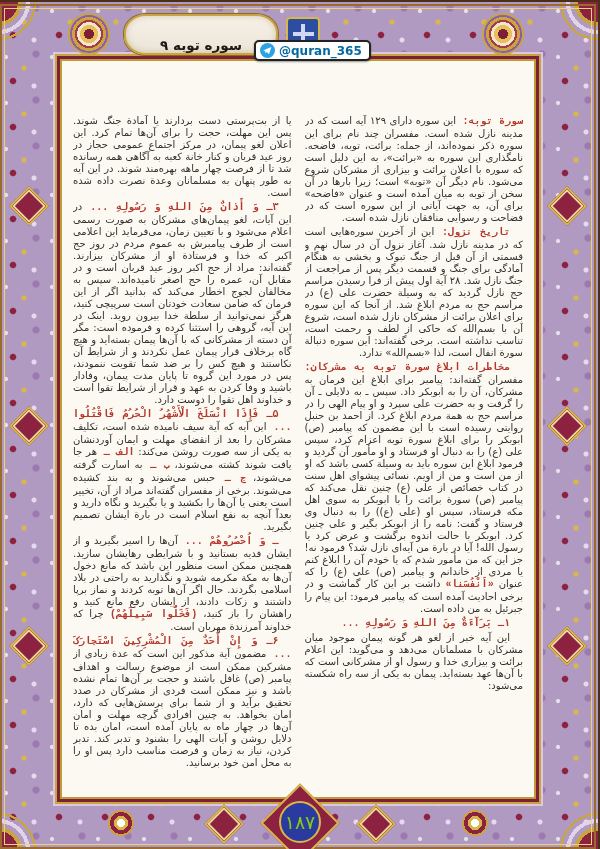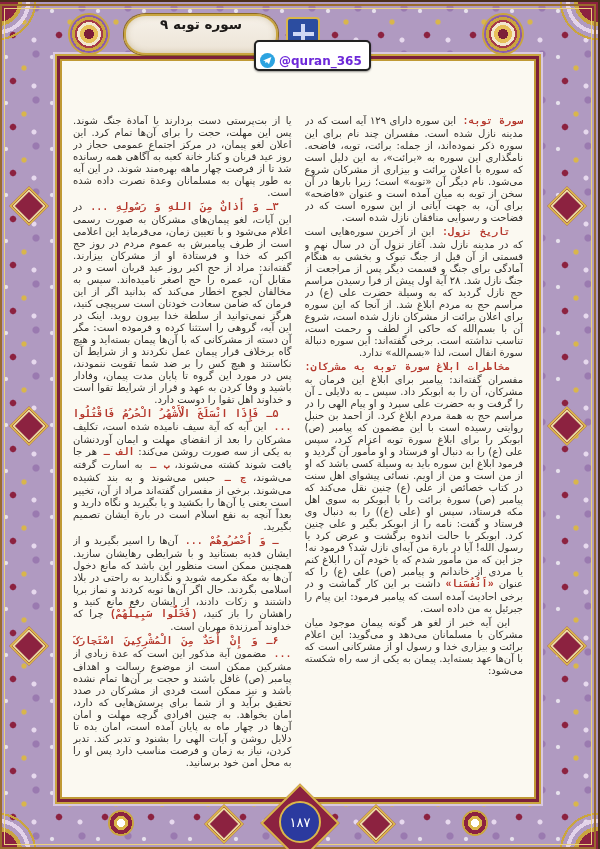--- a/index.html
+++ b/index.html
@@ -32,21 +32,21 @@
   .para{margin:0 0 2px 0;}
   .para.indent{text-indent:13px;}
   .red{color:#b5372c;font-weight:bold;font-family:Liberation Mono, monospace;}
 
   
   .cartouche{
     position:absolute;top:12px;height:37px;z-index:4;
     background:linear-gradient(#f6f1e9,#ece4d6);
     border:2px solid #c9a53f;border-radius:22px/19px;
     box-shadow:0 0 0 1px #8c6a22, inset 0 0 6px rgba(150,120,60,.35);
-    display:flex;align-items:flex-start;justify-content:center;
+    display:flex;align-items:flex-end;justify-content:center;
     color:#1d1a18;font-weight:bold;font-size:13.5px;
   }
   .cartouche-surah{left:126px;width:150px;}
   .cartouche-juz{left:350px;width:130px;}
 
   
   .rosette{
     position:absolute;width:38px;height:38px;border-radius:50%;z-index:4;
     background:radial-gradient(circle,#7c1e38 0 5px,#e7c05a 5px 9px,#f2e7ce 9px 12px,#a63a4a 12px 14px,#caa53e 14px 17px,#8c5ca8 17px 19px);
     box-shadow:0 0 0 2px #caa53e;
@@ -77,30 +77,30 @@
     background:radial-gradient(circle,#fff 0 4px,#d9b64a 4px 7px,#8c2240 7px 11px,#caa53e 11px 13px);
   }
 
   
   .pnum-diamond{
     position:absolute;left:274px;top:793px;width:52px;height:52px;transform:rotate(45deg);
     background:#8c2240;border:2px solid #d9b64a;z-index:6;
   }
   .page-num{
     position:absolute;left:281px;top:799px;width:38px;height:38px;border-radius:50%;z-index:7;
-    background:#2b3a9f;border:2px solid #d9b64a;color:#ffffff;
-    display:flex;align-items:center;justify-content:center;font-size:13px;letter-spacing:1px;
+    background:#2b3a9f;border:2px solid #d9b64a;color:#84cc16;
+    display:flex;align-items:center;justify-content:center;font-size:19px;letter-spacing:1px;
   }
 
   
   .telegram-badge{
     position:absolute;left:256px;top:38px;z-index:8;
     background:#fff;border:2px solid #222;border-radius:5px;
-    display:flex;align-items:center;gap:4px;padding:11px 7px 1px 4px;
-    font-size:12px;font-weight:bold;color:#6d28d9;direction:ltr;
+    display:flex;align-items:center;gap:4px;padding:1px 7px 1px 4px;
+    font-size:12px;font-weight:bold;color:#0369a1;direction:ltr;
     box-shadow:0 1px 2px rgba(0,0,0,.4);
   }
   .tg-icon{width:15px;height:15px;display:inline-block;}
 </style>
 </head>
 <body>
 
 <div class="page">
 
   <div class="corner tl"></div>
@@ -137,20 +137,21 @@
     </span>
     <span>@quran_365</span>
   </div>
 
   <div class="inner-frame">
     <div class="columns">
       <div class="col" id="col-right">
           <p class="para"><span class="red">سورة توبه: </span><span>این سوره دارای ۱۲۹ آیه است که در مدینه نازل شده است. مفسران چند نام برای این سوره ذکر نموده‌اند، از جمله: برائت، توبه، فاضحه. نامگذاری این سوره به «برائت»، به این دلیل است که سوره با اعلان برائت و بیزاری از مشرکان شروع می‌شود. نام دیگر آن «توبه» است؛ زیرا بارها در آن سخن از توبه به میان آمده است و عنوان «فاضحه» برای آن، به جهت آیاتی از این سوره است که در فضاحت و رسوایی منافقان نازل شده است.</span></p>
           <p class="para indent"><span class="red">تاریخ نزول: </span><span>این از آخرین سوره‌هایی است که در مدینه نازل شد. آغاز نزول آن در سال نهم و قسمتی از آن قبل از جنگ تبوک و بخشی به هنگام آمادگی برای جنگ و قسمت دیگر پس از مراجعت از جنگ نازل شد. ۲۸ آیة اول پیش از فرا رسیدن مراسم حج نازل گردید که به وسیلة حضرت علی (ع) در مراسم حج به مردم ابلاغ شد. از آنجا که این سوره برای اعلان برائت از مشرکان نازل شده است، شروع آن با بسم‌الله که حاکی از لطف و رحمت است، تناسب نداشته است. برخی گفته‌اند: این سوره دنبالة سورة انفال است، لذا «بسم‌الله» ندارد.</span></p>
           <p class="para indent"><span class="red">مخاطرات ابلاغ سورة توبه به مشرکان: </span><span>مفسران گفته‌اند: پیامبر برای ابلاغ این فرمان به مشرکان، آن را به ابوبکر داد. سپس ـ به دلایلی ـ آن را گرفت و به حضرت علی سپرد و او پیام الهی را در مراسم حج به همة مردم ابلاغ کرد. از احمد بن حنبل روایتی رسیده است با این مضمون که پیامبر (ص) ابوبکر را برای ابلاغ سورة توبه اعزام کرد، سپس علی (ع) را به دنبال او فرستاد و او مأمور آن گردید و فرمود ابلاغ این سوره باید به وسیلة کسی باشد که او از من است و من از اویم. نسائی پیشوای اهل سنت در کتاب خصائص از علی (ع) چنین نقل می‌کند که پیامبر (ص) سورة برائت را با ابوبکر به سوی اهل مکه فرستاد، سپس او (علی (ع)) را به دنبال وی فرستاد و گفت: نامه را از ابوبکر بگیر و علی چنین کرد. ابوبکر با حالت اندوه برگشت و عرض کرد یا رسول الله! آیا در بارة من آیه‌ای نازل شد؟ فرمود نه! جز این که من مأمور شدم که یا خودم آن را ابلاغ کنم یا مردی از خاندانم و پیامبر (ص) علی (ع) را که عنوان </span><span class="red">«اَنْفُسَنا»</span><span> داشت بر این کار گماشت و در برخی احادیث آمده است که پیامبر فرمود: این پیام را جبرئیل به من داده است.</span></p>
+          <p class="para indent"><span class="red">۱ـ بَرَآءَةٌ مِنَ اللهِ وَ رَسُولِهِ ...</span></p>
           <p class="para indent"><span>این آیه خبر از لغو هر گونه پیمان موجود میان مشرکان با مسلمانان می‌دهد و می‌گوید: این اعلام برائت و بیزاری خدا و رسول او از مشرکانی است که با آن‌ها عهد بسته‌اید. پیمان به یکی از سه راه شکسته می‌شود: </span></p>
         </div>
       <div class="col" id="col-left">
           <p class="para"><span>یا از بت‌پرستی دست بردارند یا آمادة جنگ شوند. پس این مهلت، حجت را برای آن‌ها تمام کرد. این اعلان لغو پیمان، در مرکز اجتماع عمومی حجاز در روز عید قربان و کنار خانة کعبه به آگاهی همه رسانده شد تا از فرصت چهار ماهه بهره‌مند شوند. در این آیه به طور پنهان به مسلمانان وعدة نصرت داده شده است.</span></p>
           <p class="para indent"><span class="red">۳ـ وَ أَذانٌ مِنَ اللهِ وَ رَسُولِهِ ... </span><span>در این آیات، لغو پیمان‌های مشرکان به صورت رسمی اعلام می‌شود و با تعیین زمان، می‌فرماید این اعلامی است از طرف پیامبرش به عموم مردم در روز حج اکبر که خدا و فرستادة او از مشرکان بیزارند. گفته‌اند: مراد از حج اکبر روز عید قربان است و در مقابل آن، عمره را حج اصغر نامیده‌اند. سپس به مخالفان لجوج اخطار می‌کند که بدانید اگر از این فرمان که ضامن سعادت خودتان است سرپیچی کنید، هرگز نمی‌توانید از سلطة خدا بیرون روید. اینک در این آیه، گروهی را استثنا کرده و فرموده است: مگر آن دسته از مشرکانی که با آن‌ها پیمان بسته‌اید و هیچ گاه برخلاف قرار پیمان عمل نکردند و از شرایط آن نکاستند و هیچ کس را بر ضد شما تقویت ننمودند، پس در مورد این گروه تا پایان مدت پیمان، وفادار باشید و وفا کردن به عهد و قرار از شرایط تقوا است و خداوند اهل تقوا را دوست دارد.</span></p>
           <p class="para indent"><span class="red">۵ـ فَإِذَا انْسَلَخَ الْأَشْهُرُ الْحُرُمُ فَاقْتُلُوا ... </span><span>این آیه که آیة سیف نامیده شده است، تکلیف مشرکان را بعد از انقضای مهلت و ایمان آوردنشان به یکی از سه صورت روشن می‌کند: </span><span class="red">الف ـ </span><span>هر جا یافت شوند کشته می‌شوند، </span><span class="red">ب ـ </span><span>به اسارت گرفته می‌شوند، </span><span class="red">ج ـ </span><span>حبس می‌شوند و به بند کشیده می‌شوند. برخی از مفسران گفته‌اند مراد از آن، تخییر است یعنی یا آن‌ها را بکشید و یا بگیرید و نگاه دارید و بعداً آنچه به نفع اسلام است در بارة ایشان تصمیم بگیرید.</span></p>
           <p class="para indent"><span class="red">ـ وَ اُحْصُرُوهُمْ ... </span><span>آن‌ها را اسیر بگیرید و از ایشان فدیه بستانید و با شرایطی رهایشان سازید. همچنین ممکن است منظور این باشد که مانع دخول آن‌ها به مکة مکرمه شوید و نگذارید به راحتی در بلاد اسلامی بگردند. حال اگر آن‌ها توبه کردند و نماز برپا داشتند و زکات دادند، از ایشان رفع مانع کنید و راهشان را باز کنید، </span><span class="red">(فَخَلُّوا سَبِیلَهُمْ)</span><span> چرا که خداوند آمرزندة مهربان است.</span></p>
           <p class="para indent"><span class="red">۶ـ وَ إِنْ أَحَدٌ مِنَ الْمُشْرِکِینَ اسْتَجارَکَ ... </span><span>مضمون آیة مذکور این است که عدة زیادی از مشرکین ممکن است از موضوع رسالت و اهداف پیامبر (ص) غافل باشند و حجت بر آن‌ها تمام نشده باشد و نیز ممکن است فردی از مشرکان در صدد تحقیق برآید و از شما برای پرسش‌هایی که دارد، امان بخواهد. به چنین افرادی گرچه مهلت و امان آن‌ها در چهار ماه به پایان آمده است، امان بده تا دلایل روشن و آیات الهی را بشنود و تدبر کند. تدبر کردن، نیاز به زمان و فرصت مناسب دارد پس او را به محل امن خود برسانید.</span></p>
         </div>
     </div>

